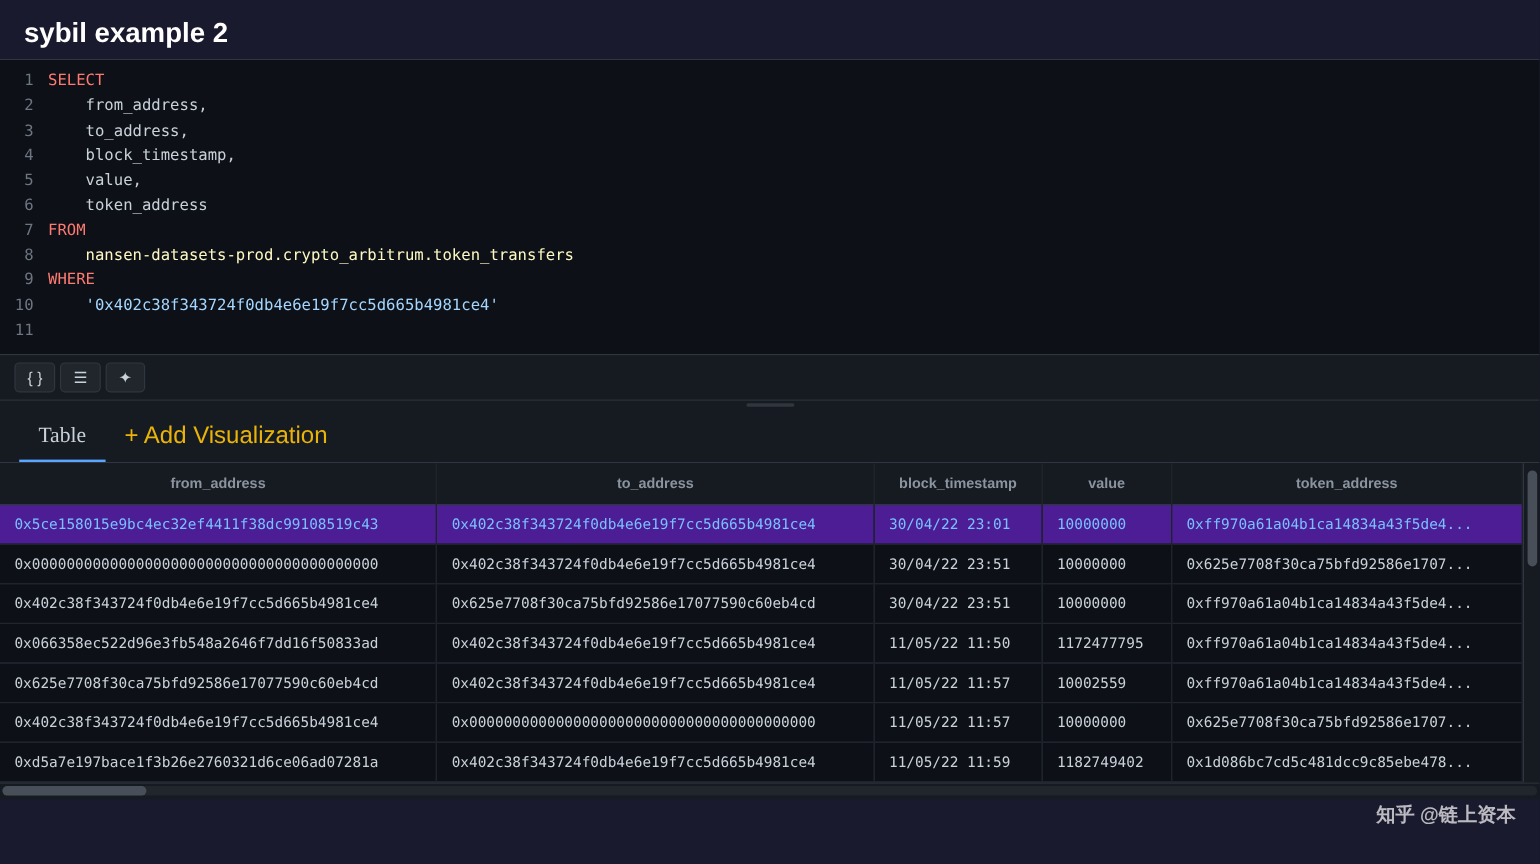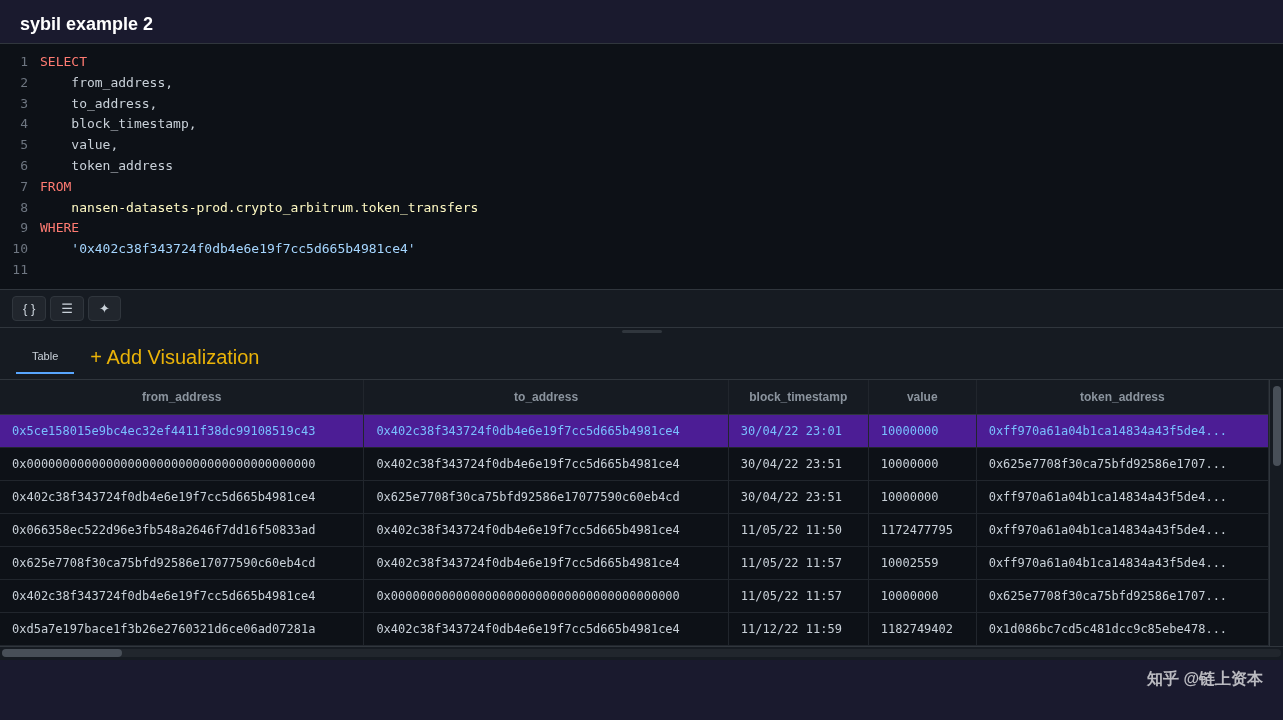--- a/index.html
+++ b/index.html
@@ -13,21 +13,21 @@
       overflow: hidden;
     }
 
     
     .header {
       background: #1a1a2e;
       padding: 14px 20px 8px 20px;
     }
     .header-title {
       color: #ffffff;
-      font-size: 18px;
+      font-size: 23px;
       font-weight: bold;
       font-family: sans-serif;
     }
 
     
     .editor-area {
       background: #0d1117;
       border-top: 1px solid #30363d;
       border-bottom: 1px solid #30363d;
       padding: 0;
@@ -126,22 +126,22 @@
       align-items: center;
       border-bottom: 1px solid #30363d;
       padding: 0 16px;
       background: #161b22;
     }
     .tab-item {
       padding: 10px 16px;
       cursor: pointer;
       color: #8b949e;
       border-bottom: 2px solid transparent;
-      font-family: Liberation Sans, sans-serif;
-      font-size: 11px;
+      font-family: Liberation Serif, serif;
+      font-size: 18px;
     }
     .tab-item.active {
       color: #c9d1d9;
       border-bottom: 2px solid #58a6ff;
     }
     .add-viz {
       color: #eab308;
       cursor: pointer;
       padding: 10px 16px;
       font-family: sans-serif;
@@ -358,21 +358,21 @@
           <tr>
             <td>0x402c38f343724f0db4e6e19f7cc5d665b4981ce4</td>
             <td>0x0000000000000000000000000000000000000000</td>
             <td>11/05/22  11:57</td>
             <td>10000000</td>
             <td>0x625e7708f30ca75bfd92586e1707...</td>
           </tr>
           <tr>
             <td>0xd5a7e197bace1f3b26e2760321d6ce06ad07281a</td>
             <td>0x402c38f343724f0db4e6e19f7cc5d665b4981ce4</td>
-            <td>11/12/22  11:59</td>
+            <td>11/05/22  11:59</td>
             <td>1182749402</td>
             <td>0x1d086bc7cd5c481dcc9c85ebe478...</td>
           </tr>
         </tbody>
     </table>
   </div>
   <div class="vscrollbar">
     <div class="vscrollbar-thumb"></div>
   </div>
 </div>

